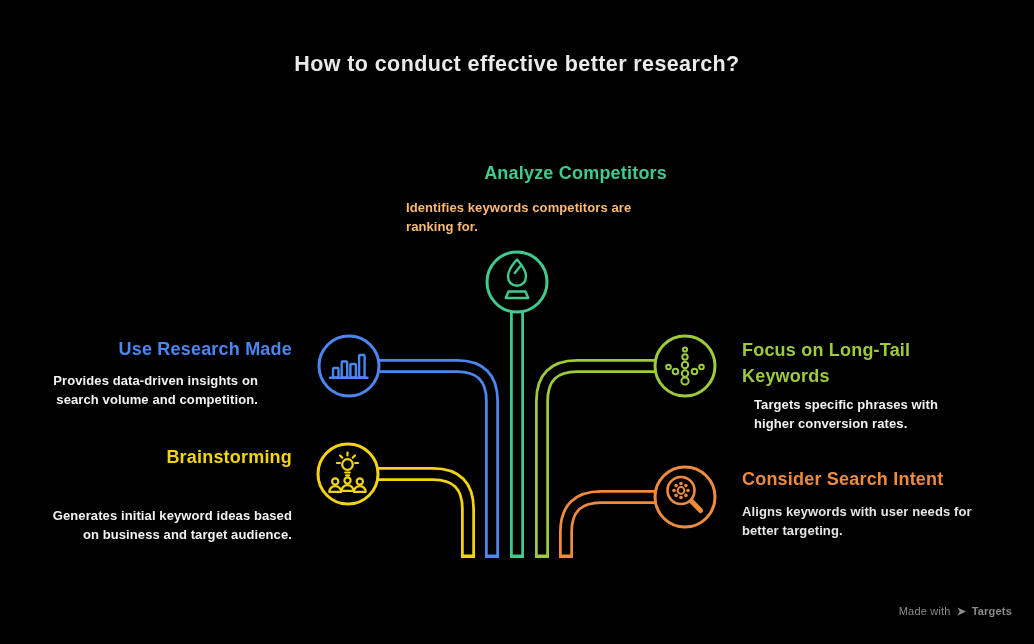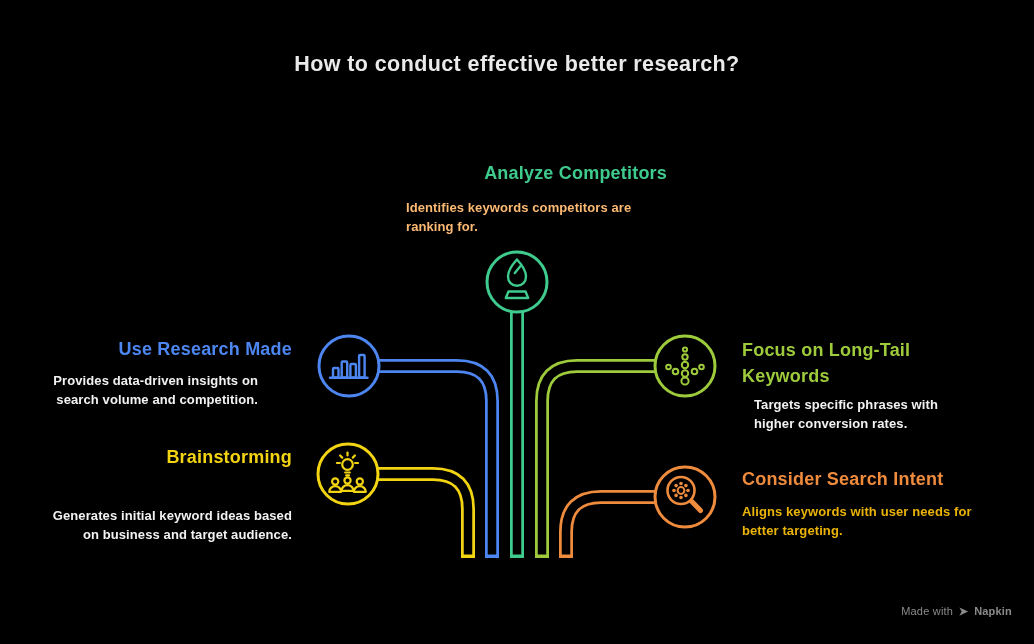--- a/index.html
+++ b/index.html
@@ -129,21 +129,21 @@
 <div class="abs node-title align-r" style="right: 742px; top: 339px; width: 260px; color: rgb(77, 134, 240);">Use Research Made</div>
 <div class="abs node-desc align-r" style="right: 776px; top: 372px; width: 245px; color: rgb(242, 242, 242);">Provides data-driven insights on search volume and competition.</div>
 
 <div class="abs node-title align-r" style="right: 742px; top: 447px; width: 260px; color: rgb(242, 212, 18);">Brainstorming</div>
 <div class="abs node-desc align-r" style="right: 742px; top: 482px; width: 245px; color: rgb(242, 242, 242); margin-top: 25px;">Generates initial keyword ideas based on business and target audience.</div>
 
 <div class="abs node-title" style="left: 742px; top: 337px; width: 205px; line-height: 26px; color: rgb(158, 203, 59);">Focus on Long-Tail Keywords</div>
 <div class="abs node-desc" style="left: 742px; top: 396px; width: 215px; color: rgb(242, 242, 242); margin-left: 12px;">Targets specific phrases with higher conversion rates.</div>
 
 <div class="abs node-title" style="left: 742px; top: 469px; width: 280px; color: rgb(238, 139, 61);">Consider Search Intent</div>
-<div class="abs node-desc" style="left: 742px; top: 503px; width: 230px; color: #eab308;">Aligns keywords with user needs for better targeting.</div>
+<div class="abs node-desc" style="left: 742px; top: 503px; width: 230px; color: #e5e5e5;">Aligns keywords with user needs for better targeting.</div>
 
 <div class="abs watermark" style="color: rgb(139, 139, 139); justify-content: flex-end;">
   <span>Made with</span>
   <svg width="11" height="11" viewBox="0 0 12 12">
     <path d="M1.5 1.5 L11 6 L1.5 10.5 L4 6 Z" fill="#8b8b8b"></path>
   </svg>
-  <span class="brand">Napkin</span>
+  <span class="brand">Targets</span>
 </div>
 
 </body></html>

